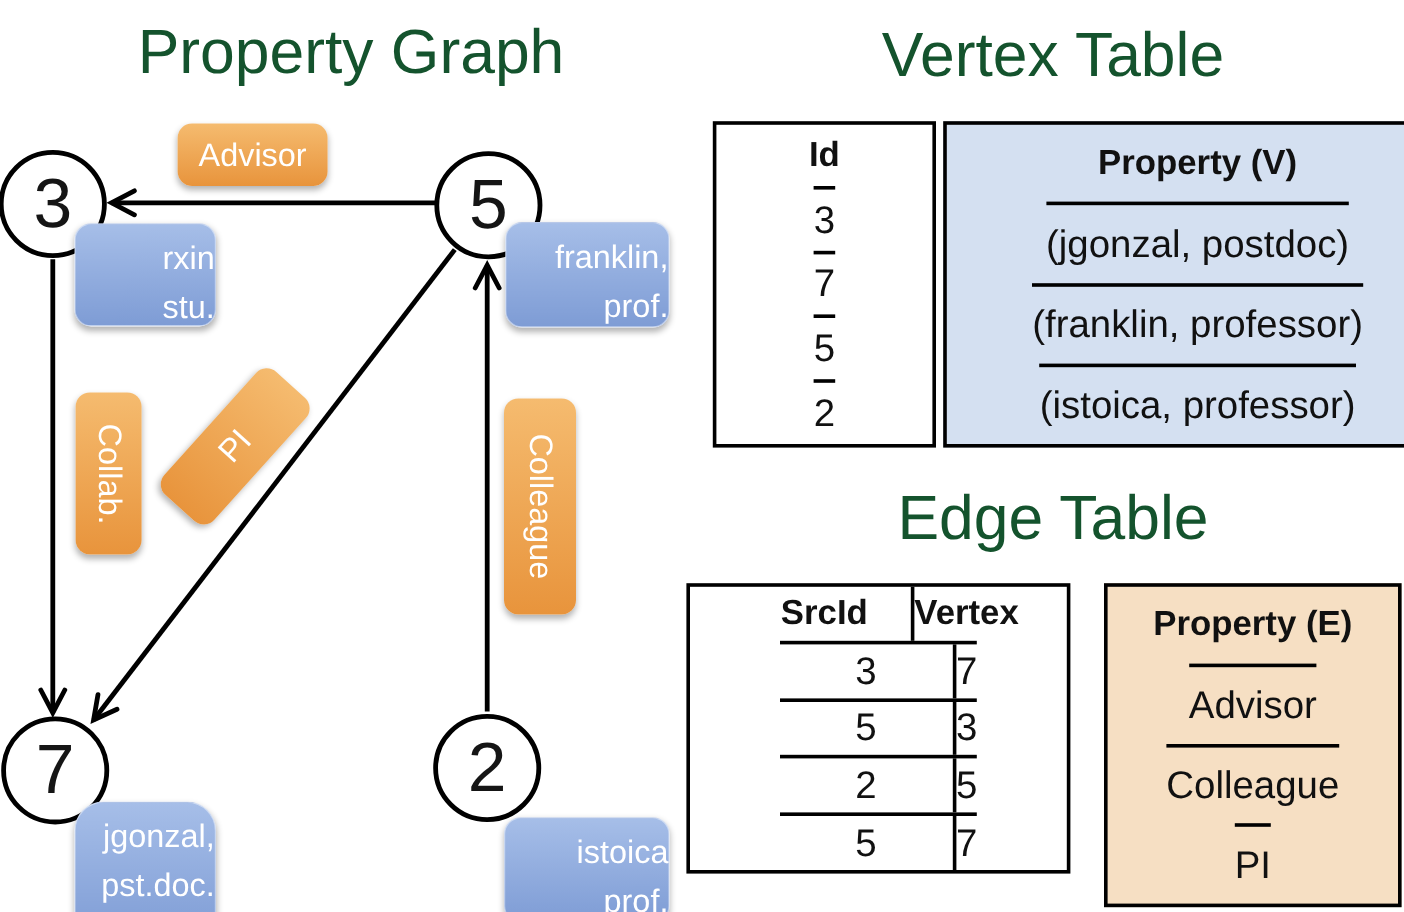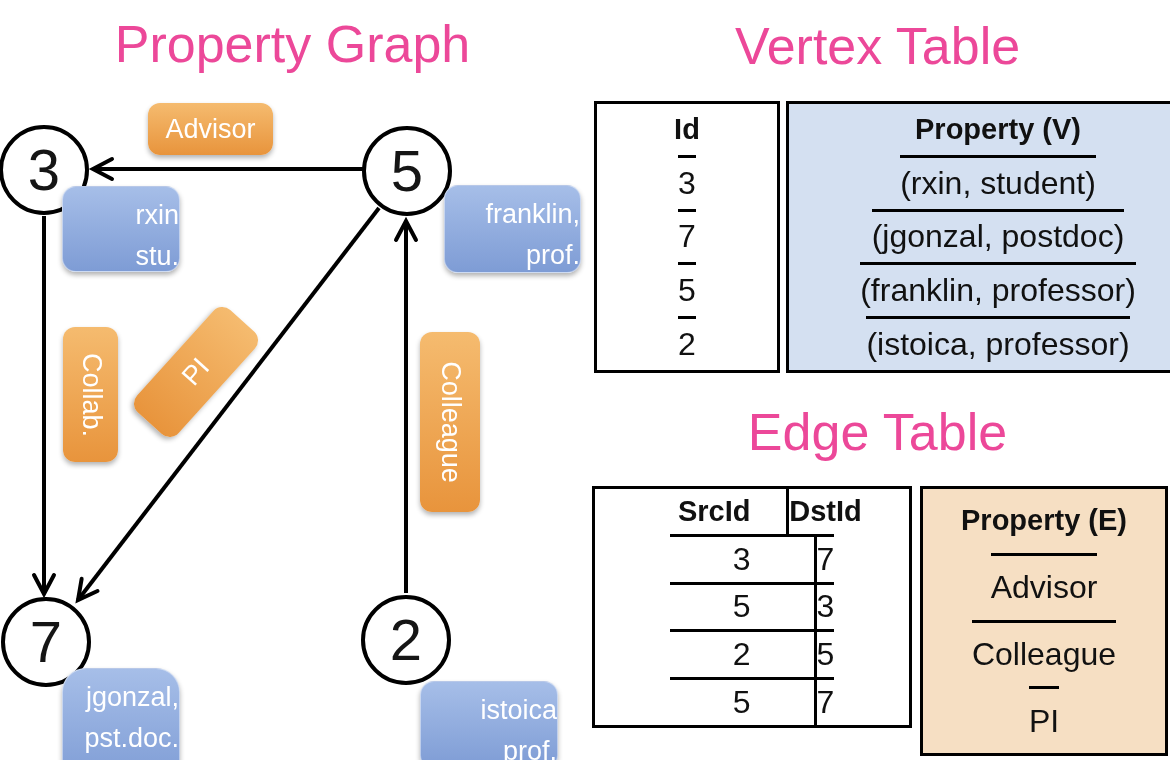--- a/index.html
+++ b/index.html
@@ -7,21 +7,21 @@
     --blue-light:#A6BEE8;   --blue-dark:#7E9CD5;
     --vertex-cell:#D4E0F1;  --edge-cell:#F6DFC3;
     --line:#000000; --ink:#111111;
   }
   *{margin:0;padding:0;box-sizing:border-box;}
   html,body{width:1170px;height:760px;background:#fff;overflow:hidden;
     font-family:"Liberation Sans","DejaVu Sans",sans-serif;color:var(--ink);}
   #stage{position:relative;width:1170px;height:760px;background:#fff;}
 
   .big-title{position:absolute;text-align:center;font-size:52px;font-weight:400;
-    letter-spacing:0px;color:#ec4899;}
+    letter-spacing:0px;color:#14532d;}
 
   
   #edges-svg{position:absolute;left:0;top:0;width:585px;height:760px;}
 
   .node{position:absolute;width:90px;height:90px;border:4px solid var(--line);
     border-radius:50%;background:#fff;display:flex;align-items:center;justify-content:center;}
   .node .num{font-size:58px;font-weight:400;color:#151515;line-height:1;}
 
   .vbox{position:absolute;border-radius:14px;color:#fff;font-size:27px;line-height:1.5;
     padding:8px 0 0 17px;background:linear-gradient(180deg,var(--blue-light) 0%,var(--blue-dark) 100%);
@@ -76,21 +76,21 @@
     <span class="num">7</span>
   </div>
   <div class="node" style="left:361px;top:595px;">
     <span class="num">2</span>
   </div>
 
   <div class="vbox" style="left:62px;top:186px;width:118px;height:86px;">
     <div>rxin</div>
     <div>stu.</div>
   </div>
-  <div class="vbox" style="left:444px;top:185px;width:137px;height:88px;">
+  <div class="vbox" style="left:421px;top:185px;width:137px;height:88px;">
     <div>franklin,</div>
     <div>prof.</div>
   </div>
   <div class="vbox" style="left:62px;top:668px;width:118px;height:116px;border-radius:24px;">
     <div>jgonzal,</div>
     <div>pst.doc.</div>
   </div>
   <div class="vbox" style="left:420px;top:650px;width:138px;height:88px;margin-top:31px;">
     <div>istoica</div>
     <div>prof.</div>
@@ -114,32 +114,31 @@
   <div class="subtable" style="left:594px;top:101px;width:186px;height:272px;">
     <div class="trow head">Id</div>
     <div class="trow">3</div>
     <div class="trow">7</div>
     <div class="trow">5</div>
     <div class="trow">2</div>
   </div>
 
   <div class="subtable bluefill" style="left:786px;top:101px;width:424px;height:272px;">
     <div class="trow head">Property (V)</div>
-    <div class="trow">(rxin, student)</div>
     <div class="trow">(jgonzal, postdoc)</div>
     <div class="trow">(franklin, professor)</div>
     <div class="trow">(istoica, professor)</div>
   </div>
 
   <div class="big-title" style="left:585px;top:402px;width:585px;">Edge Table</div>
 
-  <div class="subtable twocol" style="left:592px;top:486px;width:320px;height:242px;">
+  <div class="subtable twocol" style="left:572px;top:486px;width:320px;height:242px;">
     <div class="trow head">
       <div class="cell">SrcId</div>
-      <div class="cell">DstId</div>
+      <div class="cell">Vertex</div>
     </div>
     <div class="trow">
       <div class="cell">3</div>
       <div class="cell">7</div>
     </div>
     <div class="trow">
       <div class="cell">5</div>
       <div class="cell">3</div>
     </div>
     <div class="trow">

